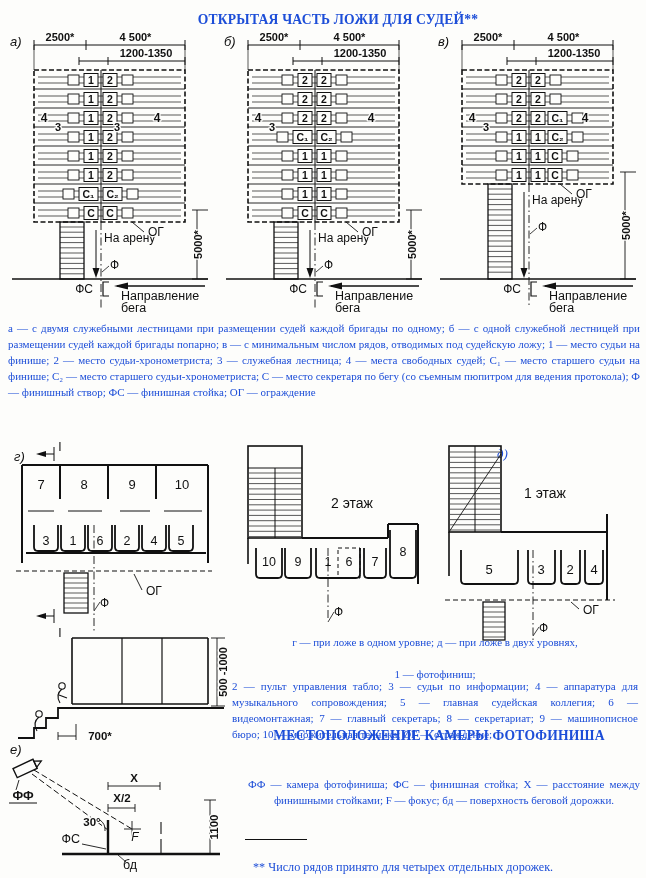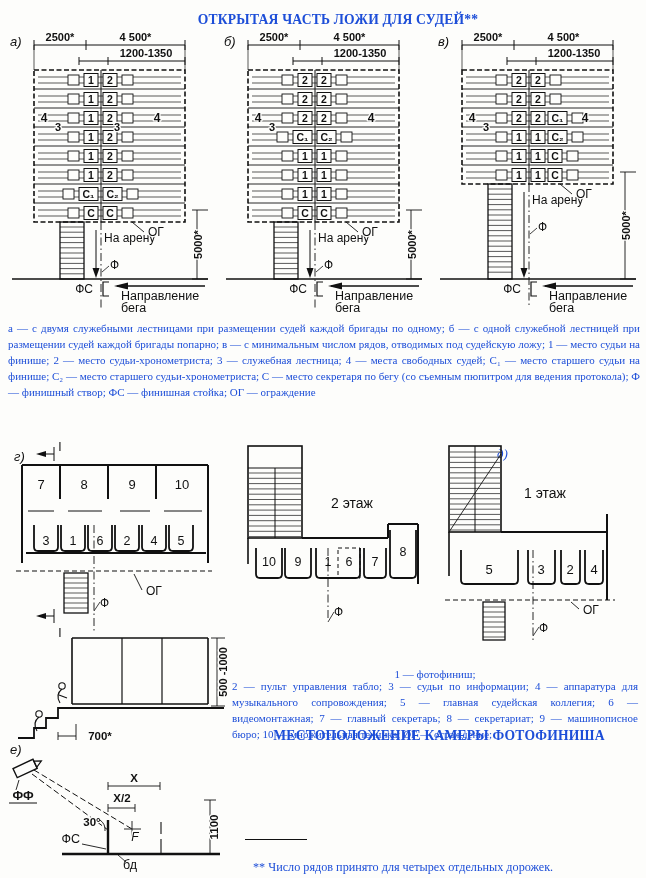--- a/index.html
+++ b/index.html
@@ -555,24 +555,26 @@
         <path d="M 50 61 C 45 65 45 70 48 75 M 47 67 L 55 70" fill="none" stroke="#111" stroke-width="1.1"></path>
         <circle cx="27" cy="86" r="3.2" fill="none" stroke="#111" stroke-width="1.1"></circle>
         <path d="M 27 89 C 22 93 22 98 25 103" fill="none" stroke="#111" stroke-width="1.1"></path>
         <line x1="46" y1="104" x2="46" y2="112" stroke="#111" stroke-width="0.9" fill="none"></line>
         <line x1="64" y1="96" x2="64" y2="112" stroke="#111" stroke-width="0.9" fill="none"></line>
         <line x1="46" y1="108" x2="64" y2="108" stroke="#111" stroke-width="0.9" fill="none"></line>
         <text x="88" y="112" font-size="11.5" text-anchor="middle" font-weight="bold">700*</text>
       </svg>
     </div>
 
+  <div class="cap cent" style="left:232px;top:634px;width:406px;">г — при ложе в одном уровне; д — при ложе в двух уровнях,</div>
   <div class="cap cent" style="left:232px;top:666px;width:406px;">1 — фотофиниш;</div>
   <div class="cap just" style="left:232px;top:664px;width:406px;margin-top:14px;">2 — пульт управления табло; 3 — судьи по информации; 4 — аппаратура для музыкального сопровождения; 5 — главная судейская коллегия; 6 — видеомонтажная; 7 — главный секретарь; 8 — секретариат; 9 — машинописное бюро; 10 — множительная техника; ОГ — ограждение;</div>
 
   <div class="title" style="left:238px;top:728px;width:402px;">МЕСТОПОЛОЖЕНИЕ КАМЕРЫ ФОТОФИНИША</div>
+  <div class="cap just" style="left:248px;top:776px;width:392px;text-align-last:center;">ФФ — камера фотофиниша; ФС — финишная стойка; X — расстояние между финишными стойками; F — фокус; бд — поверхность беговой дорожки.</div>
 
   <div id="ediag-slot">
       <svg width="238" height="136" style="left:4px;top:742px;">
         <text x="6" y="12" font-size="13" text-anchor="start" font-style="italic" font-family="Liberation Serif,serif">е)</text>
         <g transform="rotate(-25 22 26)">
           <rect x="10" y="21" width="22" height="10" fill="none" stroke="#111" stroke-width="1.4"></rect>
           <polygon points="32,23 39,26 32,30" fill="none" stroke="#111" stroke-width="1.2"></polygon>
         </g>
         <line x1="15" y1="38" x2="12" y2="48" stroke="#111" stroke-width="0.9" fill="none"></line>
         <text x="19" y="58" font-size="12.5" text-anchor="middle" font-weight="bold">ФФ</text>

